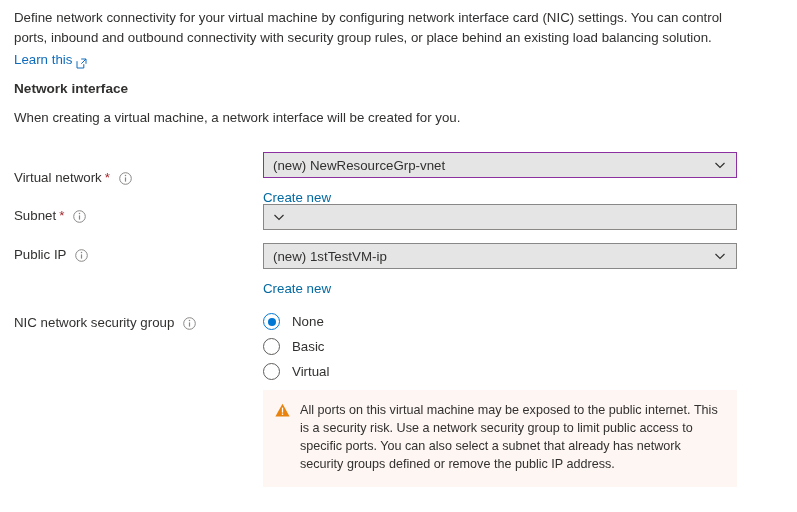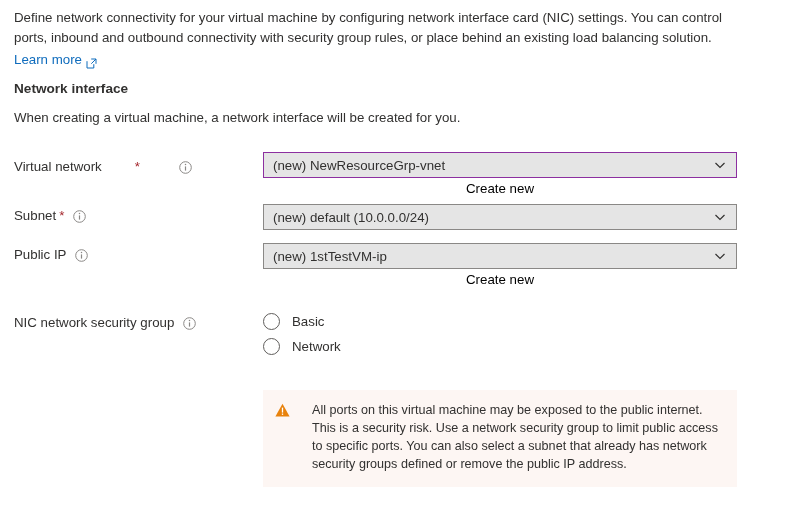--- a/index.html
+++ b/index.html
@@ -120,26 +120,25 @@
     color: #323130;
     cursor: pointer;
     position: relative;
   }
   .dropdown.focused { border: 1px solid #8c2fa0; }
   .dropdown .value { flex: 1; overflow: hidden; white-space: nowrap; }
   .chev { width: 12px; height: 12px; flex: 0 0 auto; margin-right: 4px; }
 
   .create-new {
     display: block;
-    margin-top: 3px;
-    font-size: 13.3px;
-    color: #000000;
+    margin-top: 12px;
+    font-size: 13.3px;
+    color: #0369a1;
     text-decoration: none;
     cursor: pointer;
-    text-align: center;
   }
 
   
   .radio-group { position: absolute; left: 263px; }
   .radio-item {
     display: flex;
     align-items: center;
     height: 25px;
     cursor: pointer;
   }
@@ -173,21 +172,20 @@
   
   .warning {
     position: absolute;
     left: 263px;
     top: 390px;
     width: 474px;
     background: #fdf6f3;
     padding: 11px 12px 14px 12px;
     display: flex;
     align-items: flex-start;
-    gap: 12px;
   }
   .warn-icon {
     width: 15px;
     height: 15px;
     flex: 0 0 auto;
     margin-top: 2px;
   }
   .warn-text {
     margin-left: 10px;
     font-size: 12.6px;
@@ -196,38 +194,38 @@
   }
 </style>
 </head>
 <body>
 
 <div class="page">
 
   <div class="intro">
     <p class="intro-text">Define network connectivity for your virtual machine by configuring network interface card (NIC) settings. You can control ports, inbound and outbound connectivity with security group rules, or place behind an existing load balancing solution.</p>
     <span class="learn-more-row">
-      <span class="link">Learn more</span>
+      <span class="link">Learn this</span>
       <span class="ext-icon">
         <svg viewBox="0 0 11 11" width="11" height="11" aria-hidden="true">
           <path d="M1 3.2 L1 10 L7.8 10 L7.8 6.2" fill="none" stroke="#0f6cbd" stroke-width="1"></path>
           <path d="M5.2 1 L10 1 L10 5.8" fill="none" stroke="#0f6cbd" stroke-width="1"></path>
           <path d="M10 1 L5.3 5.7" fill="none" stroke="#0f6cbd" stroke-width="1"></path>
         </svg>
       </span>
     </span>
   </div>
 
   <div class="section-title">Network interface</div>
   <div class="section-sub">When creating a virtual machine, a network interface will be created for you.</div>
 
   <div class="form">
 
     <div class="row" style="height:58px;">
-      <div class="label" style="top:19px;gap:30px;">
+      <div class="label" style="top:30px;">
         <span>Virtual network</span>
         <span class="req">*</span>
         <span class="info-icon">
           <svg viewBox="0 0 13 13" width="13" height="13" aria-hidden="true">
             <circle cx="6.5" cy="6.5" r="5.8" fill="none" stroke="#8a8886" stroke-width="1"></circle>
             <circle cx="6.5" cy="3.6" r="0.75" fill="#8a8886"></circle>
             <rect x="5.9" y="5.4" width="1.2" height="4.2" fill="#8a8886"></rect>
           </svg>
         </span>
       </div>
@@ -251,21 +249,20 @@
         <span class="info-icon">
           <svg viewBox="0 0 13 13" width="13" height="13" aria-hidden="true">
             <circle cx="6.5" cy="6.5" r="5.8" fill="none" stroke="#8a8886" stroke-width="1"></circle>
             <circle cx="6.5" cy="3.6" r="0.75" fill="#8a8886"></circle>
             <rect x="5.9" y="5.4" width="1.2" height="4.2" fill="#8a8886"></rect>
           </svg>
         </span>
       </div>
       <div class="field" style="top:6px;">
         <div class="dropdown">
-          <span class="value">(new) default (10.0.0.0/24)</span>
           <span class="chev">
             <svg viewBox="0 0 12 12" width="12" height="12" aria-hidden="true">
               <path d="M1.5 4 L6 8.5 L10.5 4" fill="none" stroke="#323130" stroke-width="1.2"></path>
             </svg>
           </span>
         </div>
       </div>
     </div>
 
     <div class="row" style="height:56px;padding-left:33px;">
@@ -298,26 +295,30 @@
         <span class="info-icon">
           <svg viewBox="0 0 13 13" width="13" height="13" aria-hidden="true">
             <circle cx="6.5" cy="6.5" r="5.8" fill="none" stroke="#8a8886" stroke-width="1"></circle>
             <circle cx="6.5" cy="3.6" r="0.75" fill="#8a8886"></circle>
             <rect x="5.9" y="5.4" width="1.2" height="4.2" fill="#8a8886"></rect>
           </svg>
         </span>
       </div>
       <div class="radio-group" style="top:16px;">
         <div class="radio-item">
+          <span class="radio checked"></span>
+          <span class="radio-label">None</span>
+        </div>
+        <div class="radio-item">
           <span class="radio"></span>
           <span class="radio-label">Basic</span>
         </div>
         <div class="radio-item">
           <span class="radio"></span>
-          <span class="radio-label">Network</span>
+          <span class="radio-label">Virtual</span>
         </div>
       </div>
     </div>
 
   </div>
 
   <div class="warning">
     <span class="warn-icon">
       <svg viewBox="0 0 15 15" width="15" height="15" aria-hidden="true">
         <path d="M7.5 0.8 L14.6 13.6 L0.4 13.6 Z" fill="#e8820c"></path>

